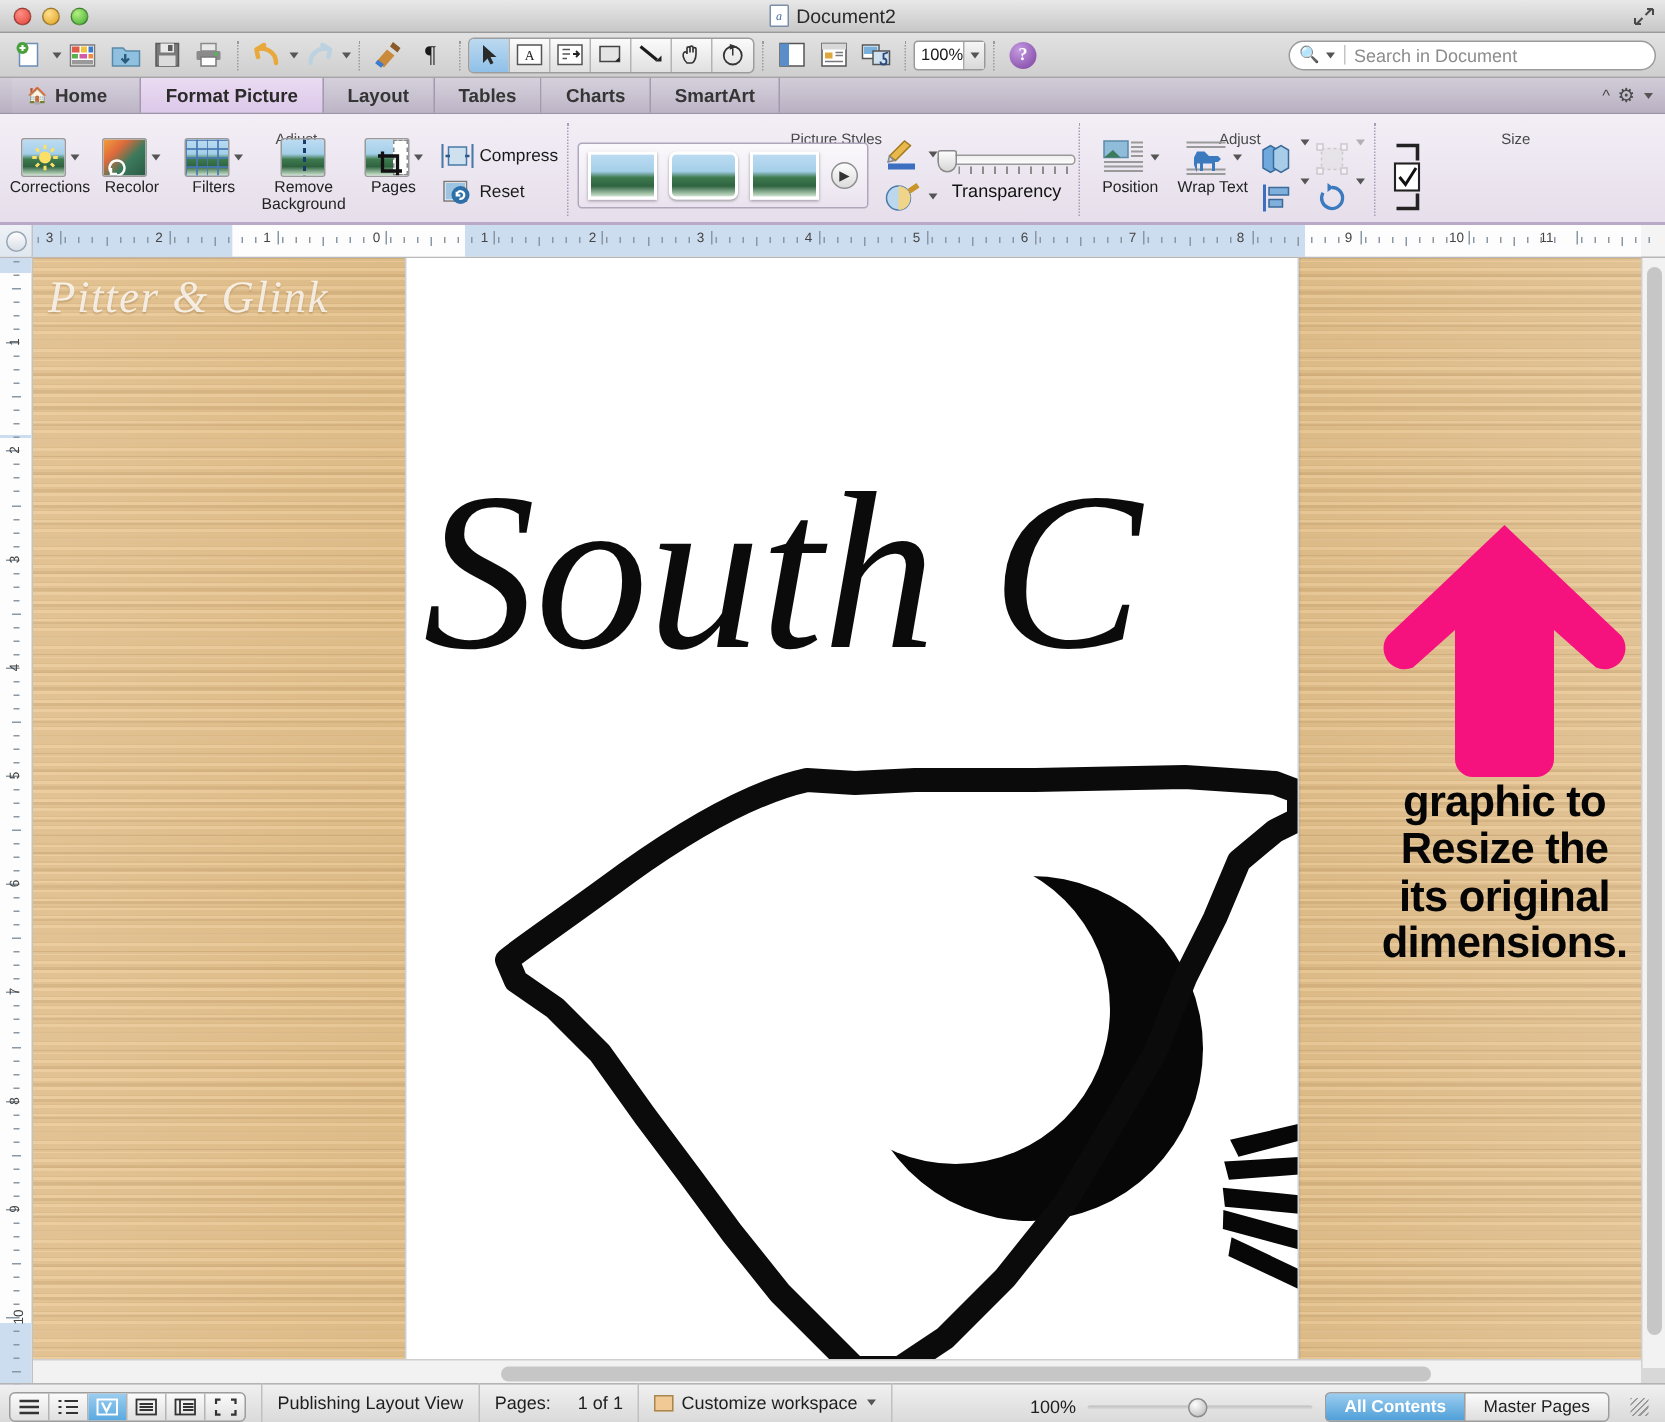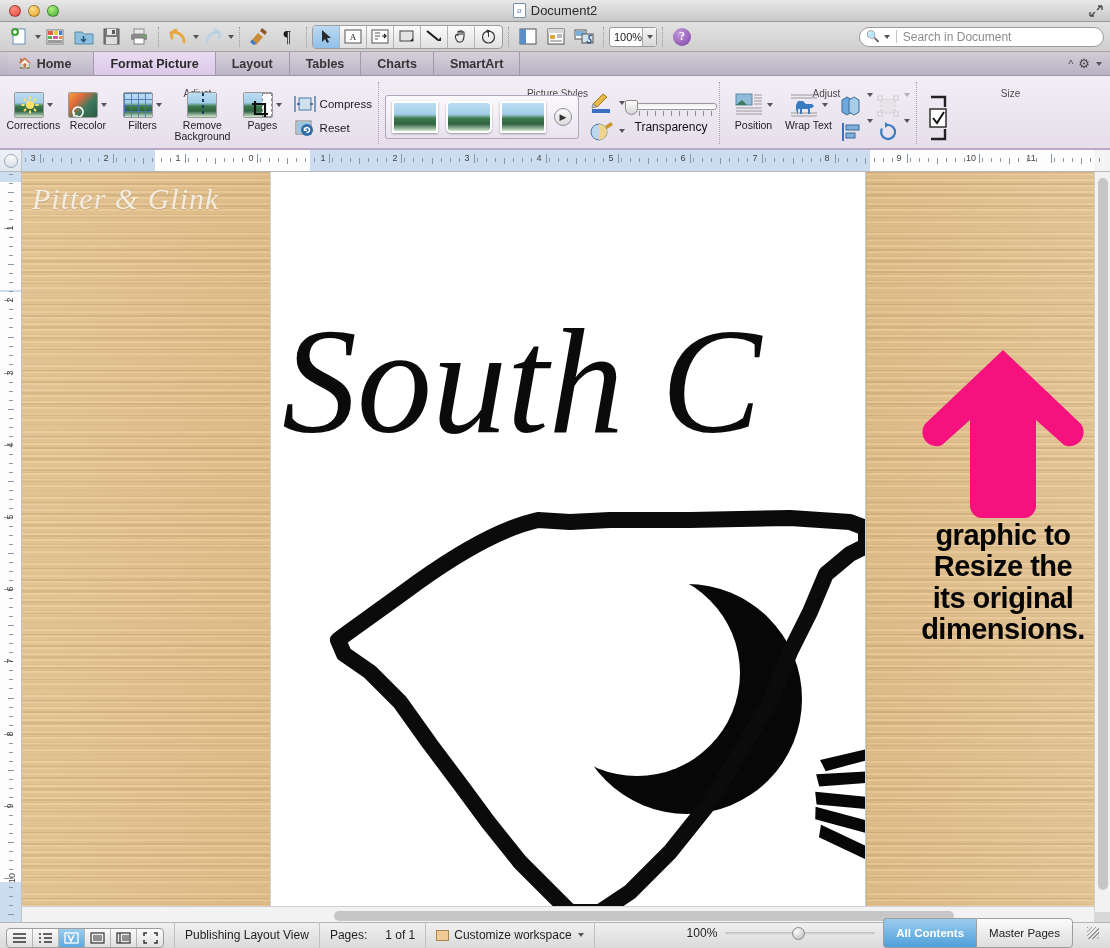--- a/index.html
+++ b/index.html
@@ -286,21 +286,21 @@
   .sb-cell{ display:flex;align-items:center; height:26px; padding:0 10px;
             border-right:1px solid #c0c0c0; }
   .sb-first{ border-left:1px solid #c0c0c0; margin-left:10px; }
   .swatch{ width:13px;height:11px;background:#f0c994;border:1px solid #a8864f; margin-right:5px;}
   .zoomgroup{ margin-left:auto; display:flex; align-items:center; gap:8px; padding-right:8px; }
   .zslider{ position:relative; width:150px; height:12px; }
   .zline{ position:absolute; top:5px; left:0; width:150px; height:3px;
     background:linear-gradient(to bottom,#bdbdbd,#e4e4e4); border-radius:2px; }
   .zknob{ position:absolute; left:67px; top:0; width:13px;height:13px;border-radius:50%;
     background:radial-gradient(circle at 35% 30%,#fdfdfd,#b6b6b6); border:1px solid #8b8b8b; }
-  .pagetabs{ display:flex; height:30px; margin-right:6px; }
+  .pagetabs{ display:flex; height:20px; margin-right:6px; }
   .ptab{ display:flex;align-items:center; padding:0 12px; font-size:11.5px;
     border:1px solid #9d9d9d; }
   .ptab:first-child{ border-radius:4px 0 0 4px; border-right:none; }
   .ptab:last-child{ border-radius:0 4px 4px 0;
     background:linear-gradient(to bottom,#fbfbfb,#dedede); color:#222;}
   .ptab.sel{ background:linear-gradient(to bottom,#9ccdf0,#4f9fd8); color:#fff; font-weight:bold;}
   .grip{ width:12px;height:12px; margin-right:3px;
     background:repeating-linear-gradient(135deg,#9a9a9a 0 1px,transparent 1px 3px); }
 </style>
 </head>

